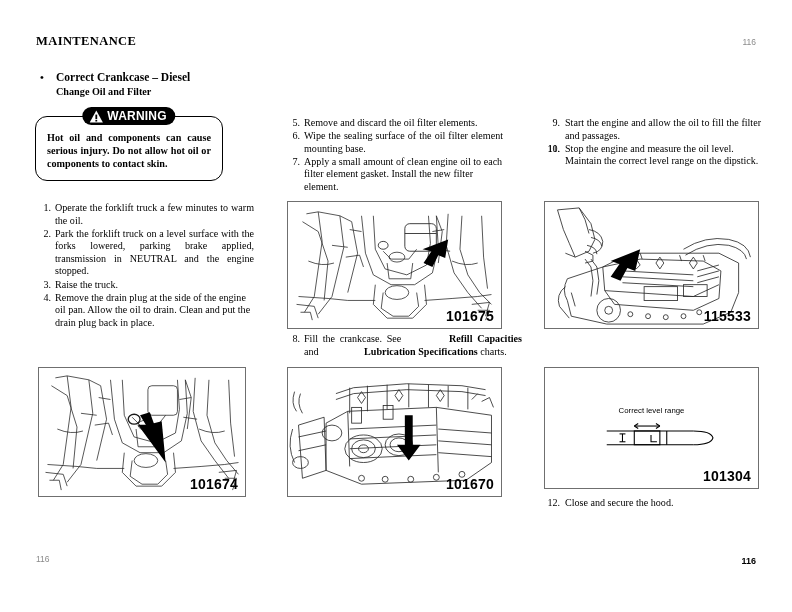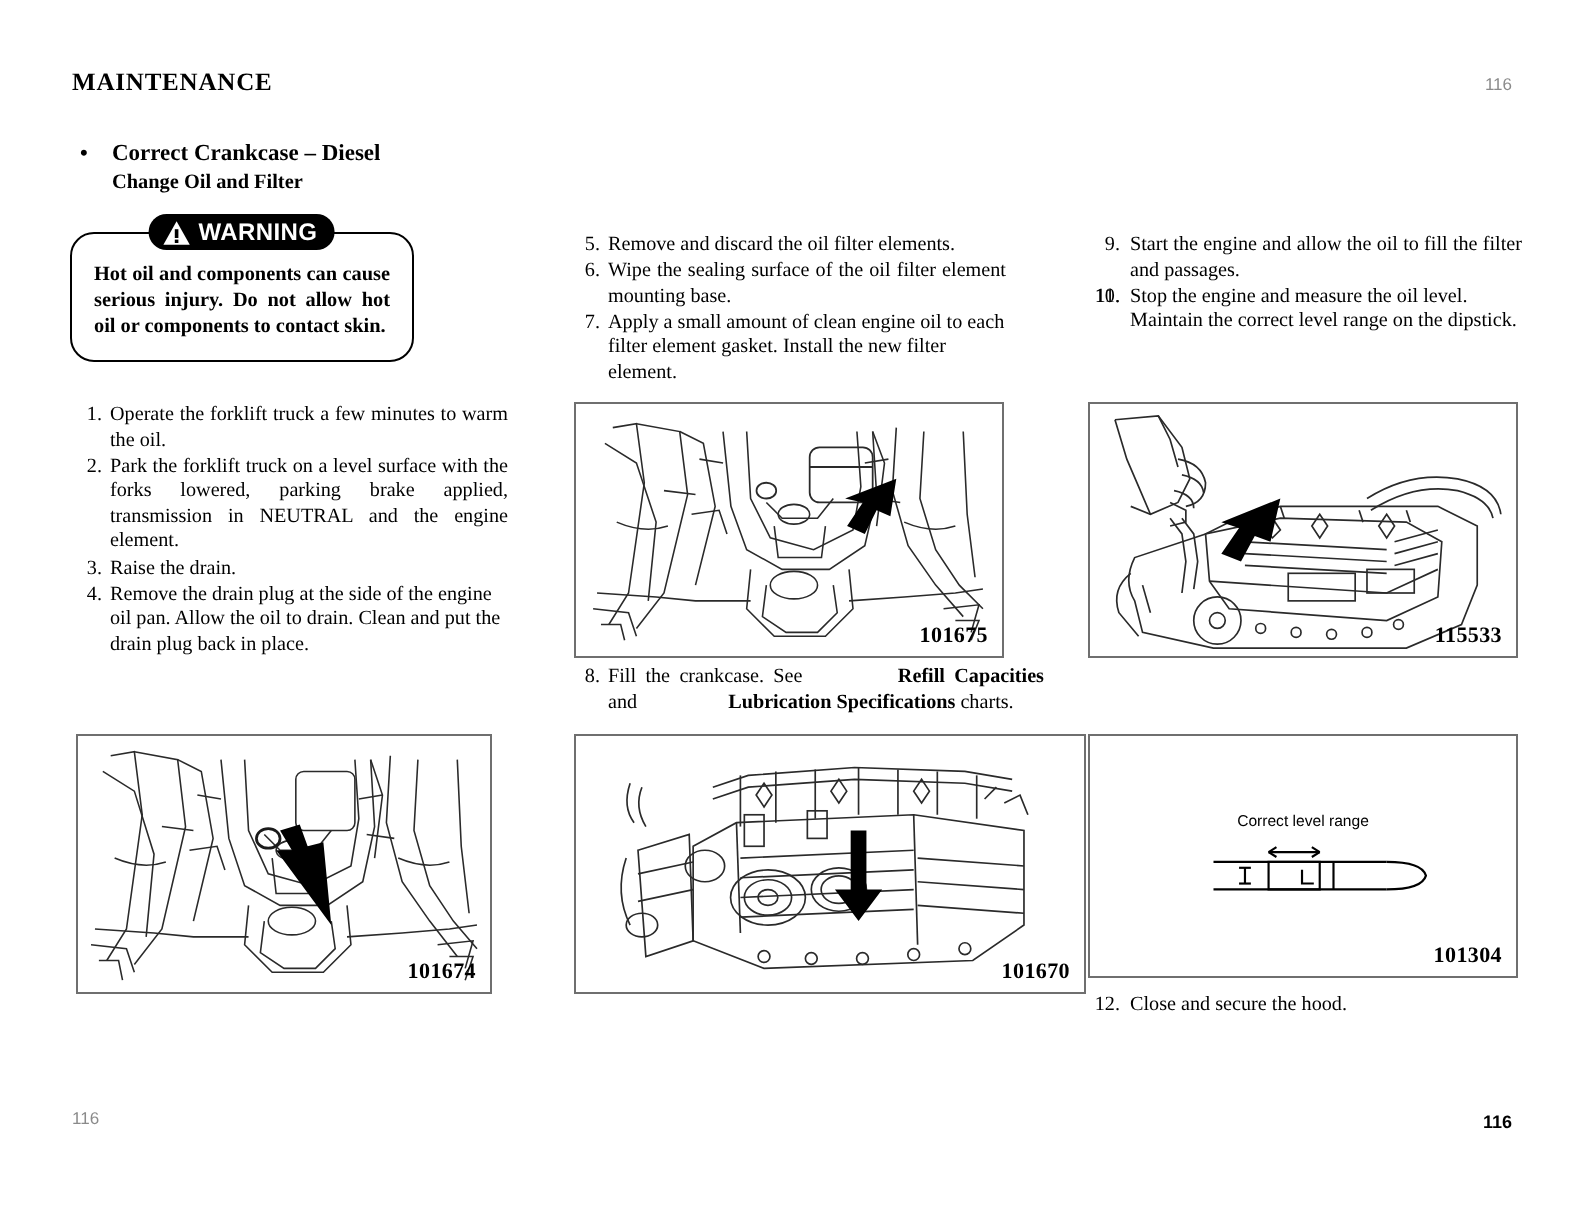--- a/index.html
+++ b/index.html
@@ -82,21 +82,21 @@
     left: 35px;
     top: 116px;
     width: 210px;
   }
   .warning-box {
     position: relative;
     border: 1.1px solid #000;
     border-radius: 12px;
     padding: 14px 11px 9px 11px;
     box-sizing: border-box;
-    width: 172px;
+    width: 188px;
     min-height: 63px;
   }
   .warning-banner {
     position: absolute;
     left: 50%;
     transform: translateX(-50%);
     top: -10px;
     background: #000;
     border-radius: 9px;
     height: 18px;
@@ -183,22 +183,22 @@
     position: absolute;
     border: 1px solid #6f6f6f;
     background: #fff;
     box-sizing: border-box;
     overflow: hidden;
   }
   .fig-id {
     position: absolute;
     right: 7px;
     bottom: 4px;
-    font-family: Liberation Serif, serif;
-    font-size: 11px;
+    font-family: Liberation Sans, sans-serif;
+    font-size: 14px;
     font-weight: bold;
     letter-spacing: 0.2px;
     color: #000;
   }
   .fig-svg {
     position: absolute;
     left: 0; top: 0;
     width: 100%;
     height: 100%;
   }
@@ -266,25 +266,25 @@
   </div>
 
   <div class="col col1" style="top:202px;">
     <ol class="steps">
       <li>
         <span class="num">1.</span>
         <span class="txt">Operate the forklift truck a few minutes to warm the oil.</span>
       </li>
       <li>
         <span class="num">2.</span>
-        <span class="txt">Park the forklift truck on a level surface with the forks lowered, parking brake applied, transmission in NEUTRAL and the engine element.</span>
+        <span class="txt">Park the forklift truck on a level surface with the forks lowered, parking brake applied, transmission in NEUTRAL and the engine stopped.</span>
       </li>
       <li>
         <span class="num">3.</span>
-        <span class="txt">Raise the drain.</span>
+        <span class="txt">Raise the truck.</span>
       </li>
       <li>
         <span class="num">4.</span>
         <span class="txt">Remove the drain plug at the side of the engine oil pan. Allow the oil to drain. Clean and put the drain plug back in place.</span>
       </li>
     </ol>
   </div>
 
   <div class="col col2" style="top:117px;">
     <ol class="steps">
@@ -455,21 +455,21 @@
         <path d="M18 62 Q32 68 44 64"></path>
         <path d="M162 62 Q176 68 188 64"></path>
         <rect x="110" y="18" width="30" height="30" rx="4"></rect>
       </g>
       <ellipse cx="96" cy="52" rx="6" ry="5" fill="none" stroke="#1a1a1a" stroke-width="1.4"></ellipse>
       <path d="M128 96 L100 58 L108 58 L102 48 L112 45 L116 56 L124 54 Z" fill="#000000"></path>
     </svg>
     <div class="fig-id">101674</div>
   </div>
 
-  <div class="figure" style="left:287px; top:367px; width:256px; height:130px;">
+  <div class="figure" style="left:287px; top:367px; width:215px; height:130px;">
     <svg class="fig-svg" viewBox="0 0 215 130">
       <g fill="none" stroke="#2a2a2a" stroke-width="0.85">
 
         <path d="M48 26 L66 20 L120 16 L176 18 L200 22"></path>
         <path d="M48 32 L66 26 L120 22 L176 24 L200 28"></path>
         <path d="M62 20 L62 46"></path>
         <path d="M80 18 L80 44"></path>
         <path d="M100 17 L100 42"></path>
         <path d="M122 16 L122 40"></path>
         <path d="M142 17 L142 40"></path>

